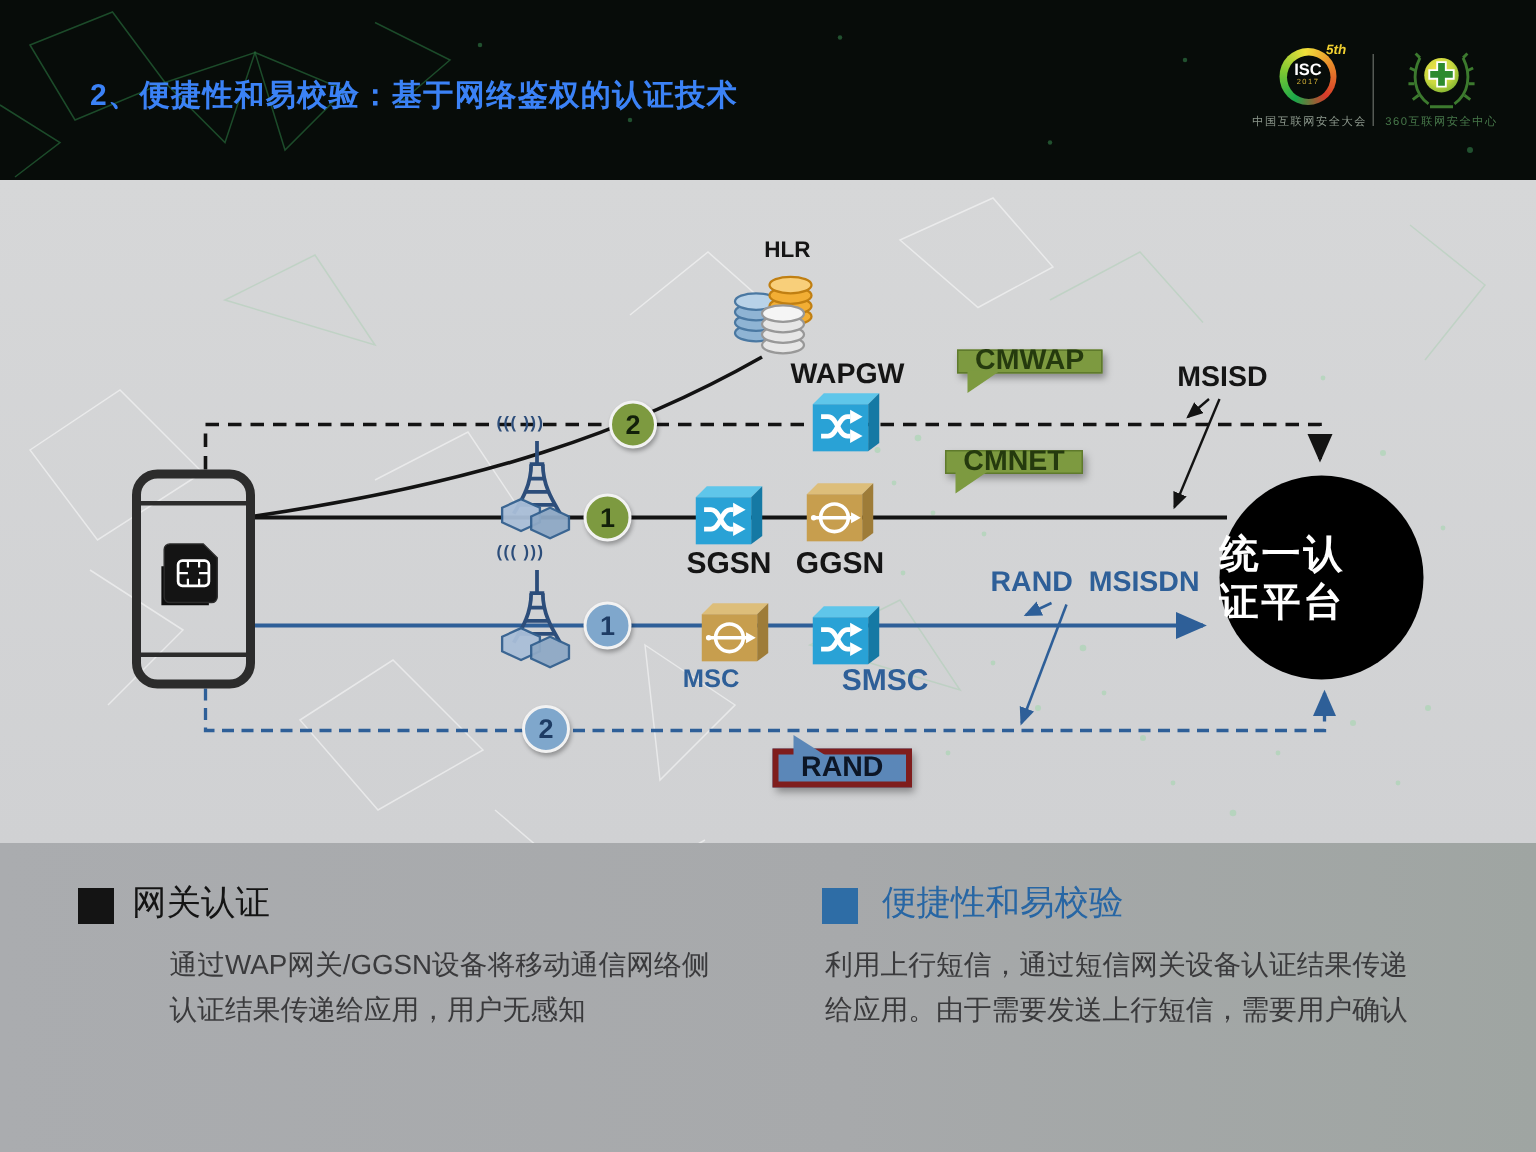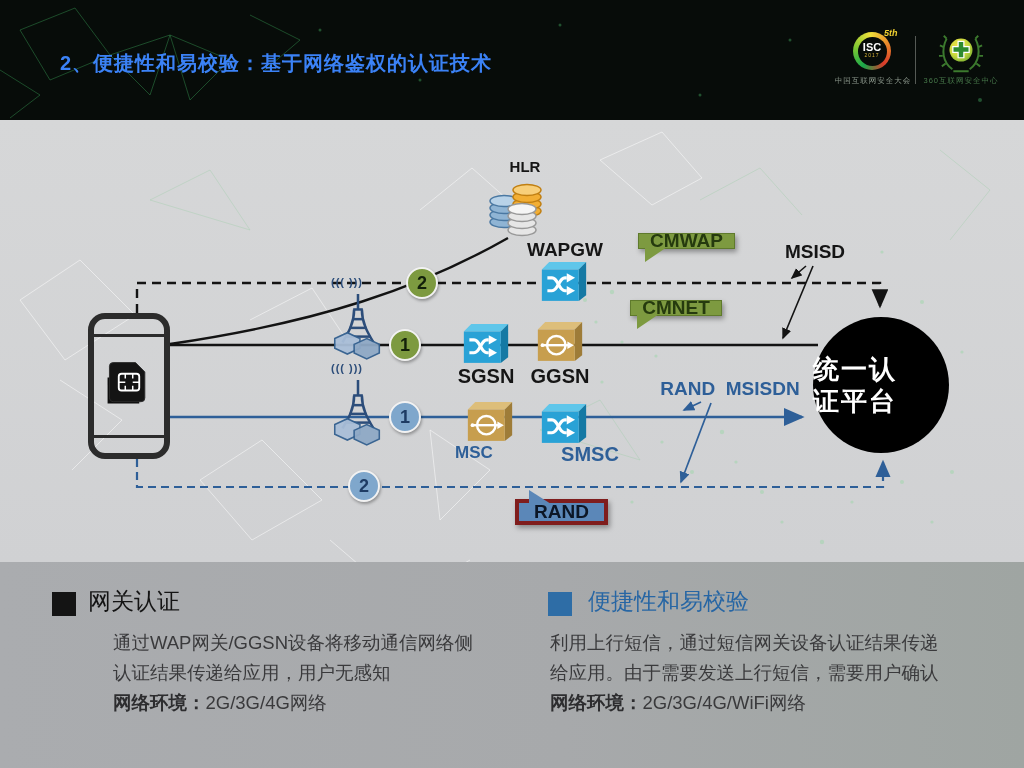--- a/index.html
+++ b/index.html
@@ -342,22 +342,20 @@
   <span>证平台</span>
 </div>
 
 <div class="footer"></div>
 
 <div class="bullet" style="left:52px; top:592px; background:#141414;"></div>
 <div class="sec-title" style="left:88px; top:586px; color:#141414;">网关认证</div>
 <div class="sec-body" style="left:66px; top:628px;margin-left:47px;">
   <div>通过WAP网关/GGSN设备将移动通信网络侧</div>
   <div>认证结果传递给应用，用户无感知</div>
-  <div><b>网络环境：</b><span>2G/3G/4G网络</span></div>
 </div>
 
 <div class="bullet" style="left:548px; top:592px; background:#2e6da6;"></div>
 <div class="sec-title blue-t" style="left:588px; top:586px;">便捷性和易校验</div>
 <div class="sec-body" style="left:550px; top:628px;">
   <div>利用上行短信，通过短信网关设备认证结果传递</div>
   <div>给应用。由于需要发送上行短信，需要用户确认</div>
-  <div><b>网络环境：</b><span>2G/3G/4G/WiFi网络</span></div>
 </div>
 
 </body></html>

